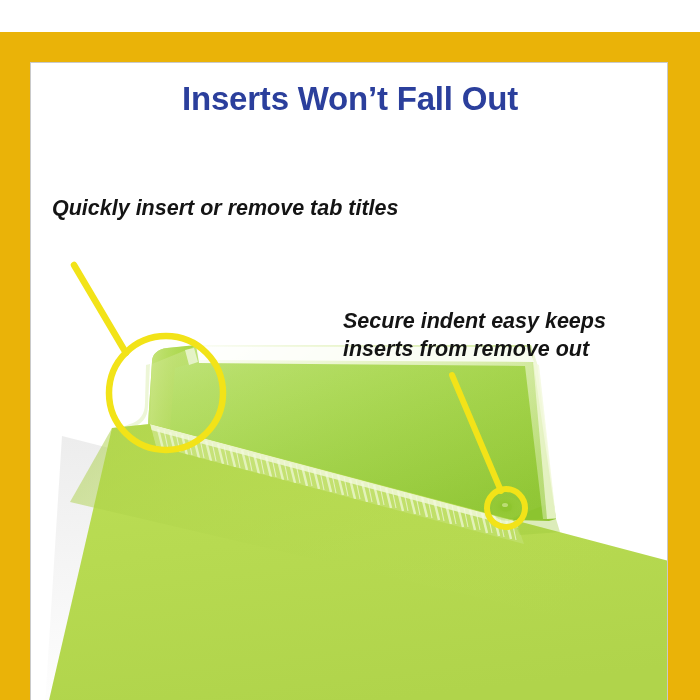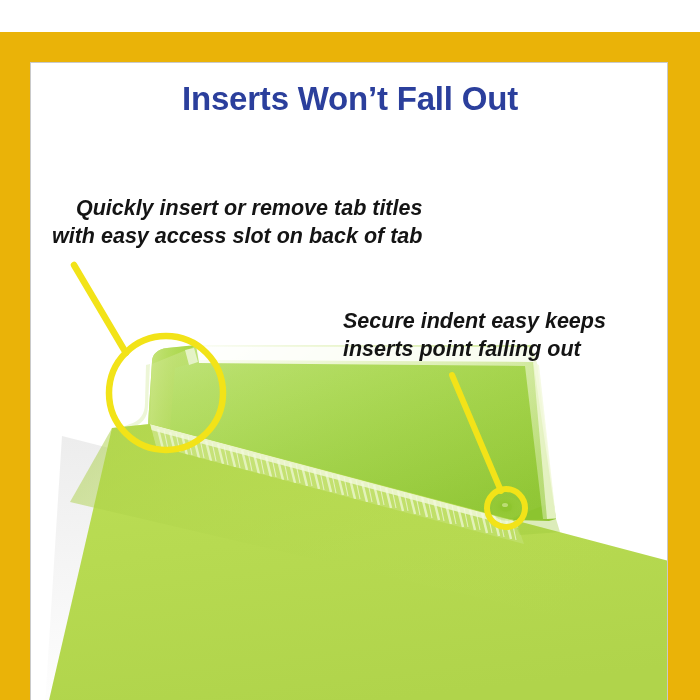--- a/index.html
+++ b/index.html
@@ -55,21 +55,21 @@
     font-style: italic;
     font-weight: bold;
     font-size: 21.5px;
     line-height: 28px;
     font-family: "Liberation Sans", sans-serif;
     white-space: nowrap;
   }
   #callout-left-text {
     left: 52px;
     top: 162px;
-    text-align: right;
+    text-align: left;
   }
   #callout-right-text {
     left: 343px;
     top: 275px;
     text-align: left;
   }
   #annotation-layer {
     position: absolute;
     left: 0;
     top: 0;
@@ -271,26 +271,25 @@
         <path d="M513,488 L556,487 L560,500 L520,503 Z" fill="#9ac83a" opacity="0.35"></path>
       </g>
     </svg>
 
   </div>
 
   <div id="headline" style="color: rgb(43, 63, 156);">Inserts Won’t Fall Out</div>
 
   <div class="callout-text" id="callout-left-text" style="color: rgb(20, 20, 20);">
     <div>Quickly insert or remove tab titles</div>
-    <div>with easy access slot on back of tab</div>
   </div>
 
   <div class="callout-text" id="callout-right-text" style="color: rgb(20, 20, 20);">
     <div>Secure indent easy keeps</div>
-    <div>inserts point falling out</div>
+    <div>inserts from remove out</div>
   </div>
 
   <svg id="annotation-layer" viewBox="0 0 700 700" xmlns="http://www.w3.org/2000/svg">
     <g>
       <line x1="74" y1="233" x2="126" y2="321" stroke="#f2e318" stroke-width="6.5" stroke-linecap="round"></line>
       <circle cx="166" cy="361" r="57" fill="none" stroke="#f2e318" stroke-width="6.5"></circle>
     </g>
     <g>
       <line x1="452" y1="343" x2="501" y2="459" stroke="#f2e318" stroke-width="6" stroke-linecap="round"></line>
       <circle cx="506" cy="476" r="19" fill="none" stroke="#f2e318" stroke-width="6"></circle>

